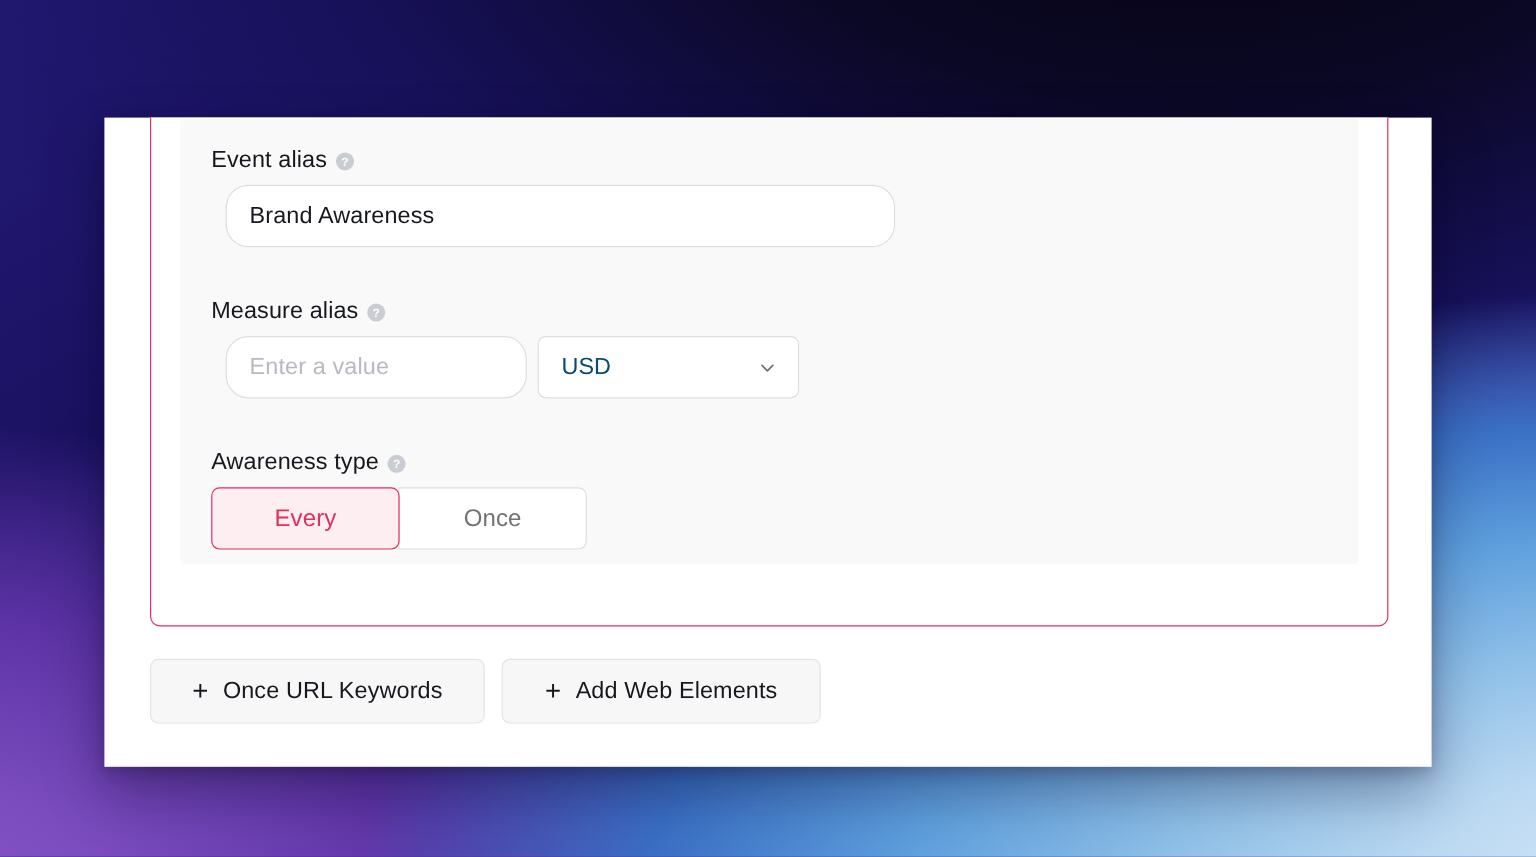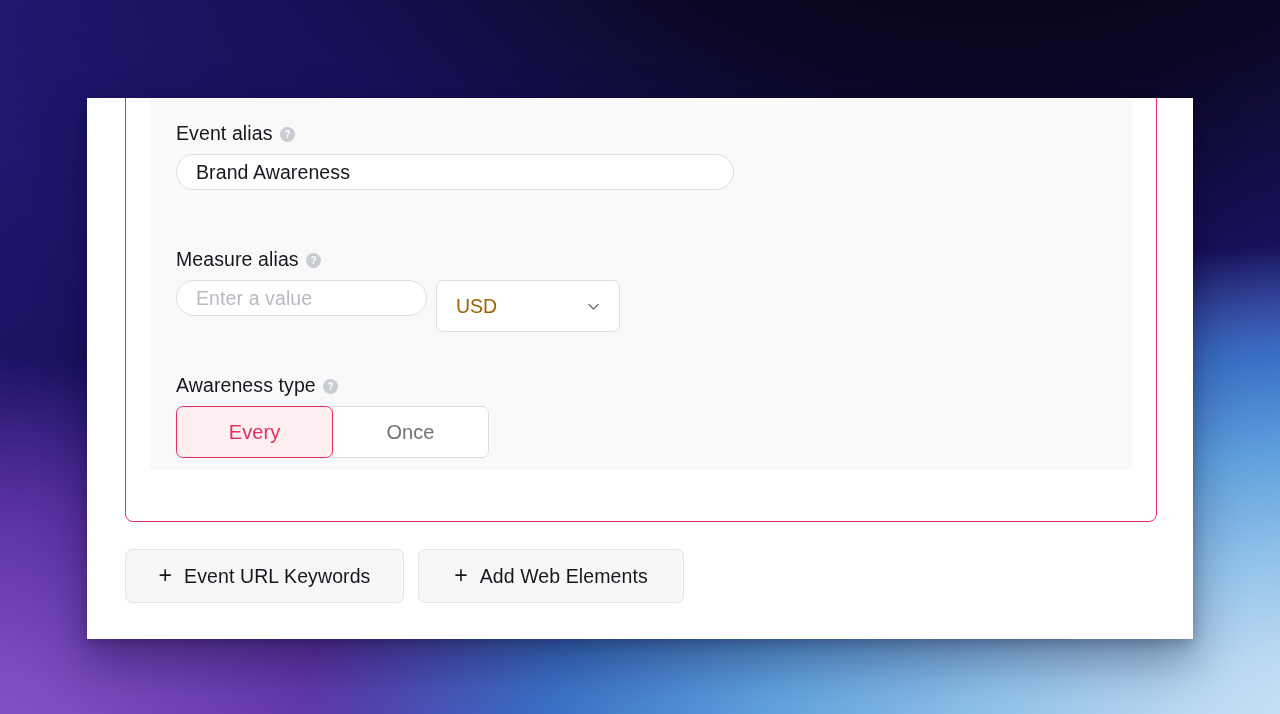--- a/index.html
+++ b/index.html
@@ -94,53 +94,54 @@
     justify-content: center;
     flex: 0 0 auto;
     position: relative;
     top: 1px;
   }
   .help-icon svg { display: block; }
 
   
   .text-input {
     margin-top: 9px;
-    height: 36px;
+    height: 52px;
     border: 1px solid #dcdee3;
     border-radius: 19px;
     background: #ffffff;
     display: flex;
     align-items: center;
     padding: 0 19px;
     font-size: 19.5px;
     color: #16181d;
     letter-spacing: 0.1px;
+    margin-left: 12px;
   }
   #event-alias-input { width: 558px; }
   .text-input.placeholder { color: #b7bac1; }
 
   .input-row {
     margin-top: 9px;
     display: flex;
     gap: 9px;
   }
   #measure-value-input { width: 251px; margin-top: 0; }
 
   #currency-select {
-    width: 184px;
+    width: 218px;
     height: 52px;
     border: 1px solid #dcdee3;
     border-radius: 7px;
     background: #ffffff;
     display: flex;
     align-items: center;
     justify-content: space-between;
     padding: 0 17px 0 19px;
     font-size: 19.5px;
-    color: #a16207;
+    color: #0c4a6e;
     cursor: pointer;
   }
   .chevron { display: block; }
 
   
   #statistic-segmented {
     margin-top: 9px;
     display: flex;
     height: 52px;
   }
@@ -259,21 +260,21 @@
           <div class="segment last">Once</div>
         </div>
       </div>
 
     </div>
   </div>
 
   <div id="action-row">
     <div class="action-button" id="btn-url-keywords">
       <span class="plus-icon">+</span>
-      <span>Event URL Keywords</span>
+      <span>Once URL Keywords</span>
     </div>
     <div class="action-button" id="btn-web-elements">
       <span class="plus-icon">+</span>
       <span>Add Web Elements</span>
     </div>
   </div>
 
 </div>
 
 </body></html>

